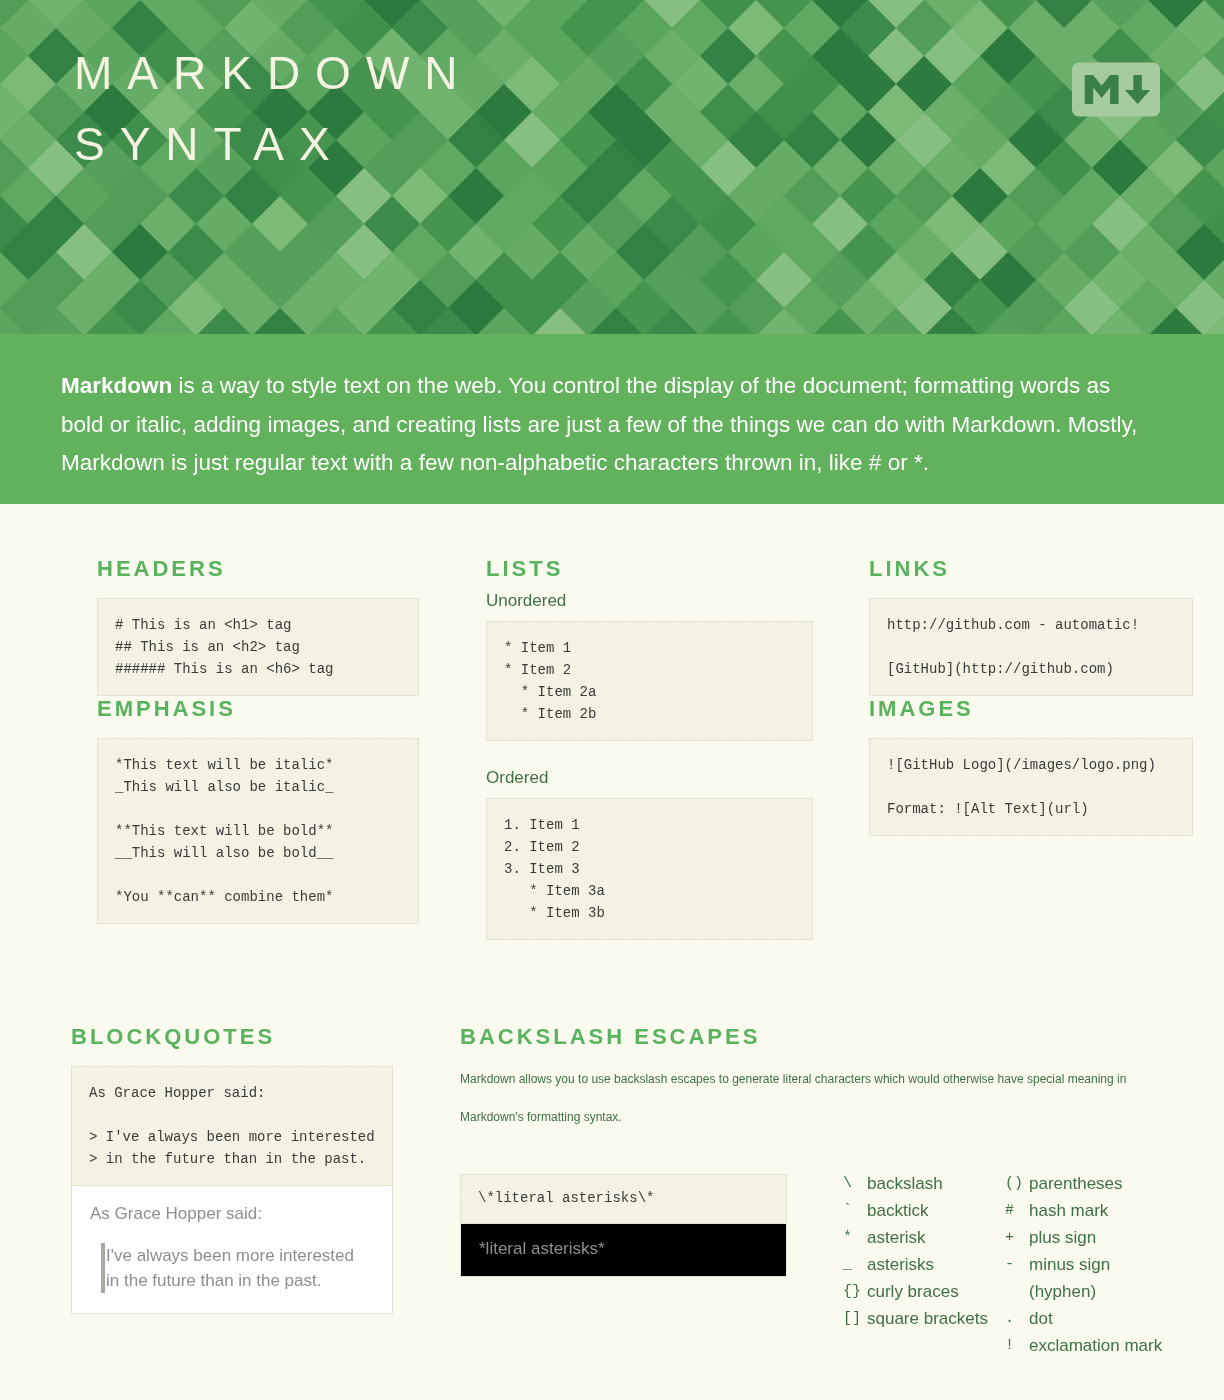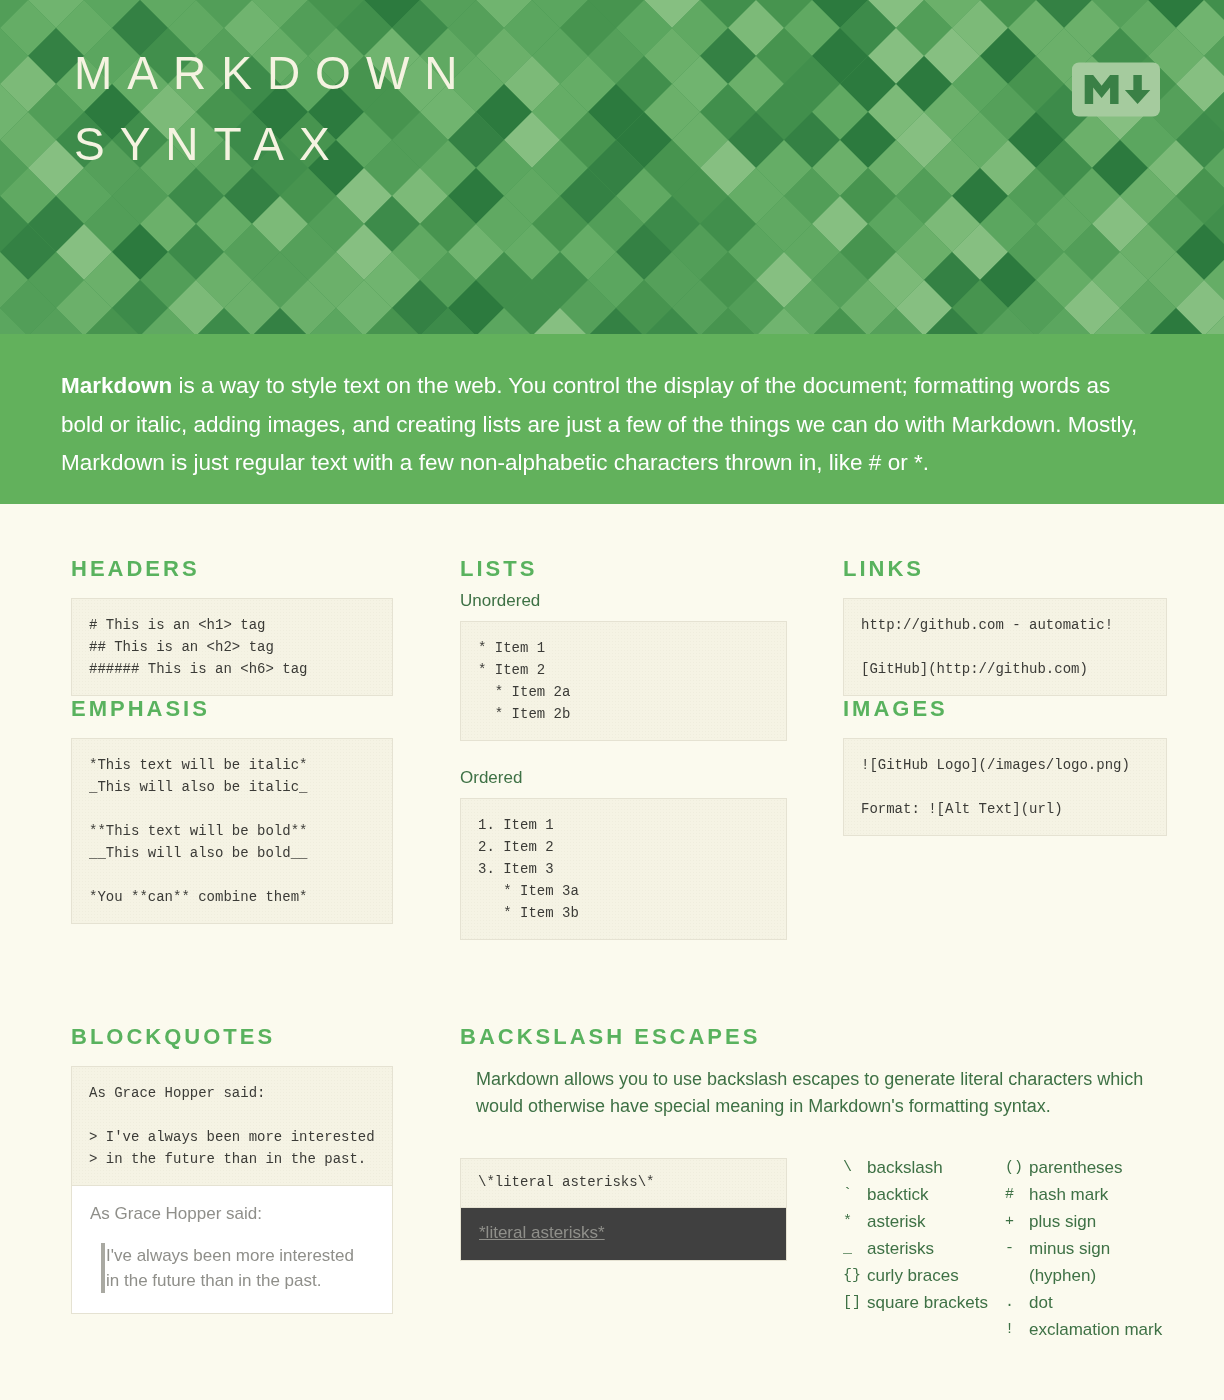--- a/index.html
+++ b/index.html
@@ -35,21 +35,21 @@
     background:var(--band-green);height:170px;
     padding:33px 80px 0 61px;
   }
   .intro-text{
     margin:0;color:#ffffff;font-size:22.5px;line-height:38.5px;max-width:1085px;
     font-weight:400;
   }
   .intro-text strong{font-weight:700;}
   .content{padding:52px 57px 0 71px;height:896px;}
   .band{display:flex;}
-  .band-a{min-height:458px;}
+  .band-a{min-height:458px;margin-left:26px;}
   .band-b{margin-top:10px;}
   .col-1{width:322px;margin-right:67px;flex:0 0 auto;}
   .col-2{width:327px;margin-right:56px;flex:0 0 auto;}
   .col-3{width:324px;flex:0 0 auto;}
   .col-wide{width:707px;flex:0 0 auto;}
   h2.sec{
     margin:0 0 16px;font-size:22px;font-weight:700;letter-spacing:3px;
     color:var(--heading-green);line-height:26px;
   }
   h3.sub{
@@ -71,27 +71,27 @@
     background:#ffffff;border:1px solid var(--code-border);border-top:none;
     padding:17px 18px 20px;color:var(--gray-text);
   }
   .pv-intro{margin:0 0 19px;font-size:17px;line-height:21px;}
   .pv-quote{
     border-left:4px solid var(--bar-gray);
     margin:0 0 0 11px;padding-left:1px;
     font-size:17px;line-height:25px;
   }
   .bs-desc{
-    margin:16px;color:var(--dark-green);font-size:18px;line-height:27px;max-width:695px;
+    margin:0;color:var(--dark-green);font-size:12px;line-height:38px;max-width:695px;
   }
   .bs-row{display:flex;margin-top:38px;}
   .bs-code-col{width:327px;margin-right:56px;flex:0 0 auto;}
   .bs-preview{
-    background:#404040;border:1px solid var(--code-border);border-top:none;
-    padding:15px 18px 17px;color:var(--gray-text);font-size:17px;line-height:20px;text-decoration:underline;
+    background:#000000;border:1px solid var(--code-border);border-top:none;
+    padding:15px 18px 17px;color:var(--gray-text);font-size:17px;line-height:20px;
   }
   .bs-right{width:324px;flex:0 0 auto;margin-top:-4px;}
   .provides{margin:0 0 16px;color:var(--dark-green);font-size:17.5px;line-height:26px;}
   .esc-cols{display:flex;}
   .esc-col{color:var(--dark-green);}
   .esc-col-1{width:162px;flex:0 0 auto;}
   .esc-col-2{flex:1 1 auto;}
   .esc-row{display:flex;font-size:17px;line-height:27px;}
   .esc-char{
     width:24px;flex:0 0 auto;

